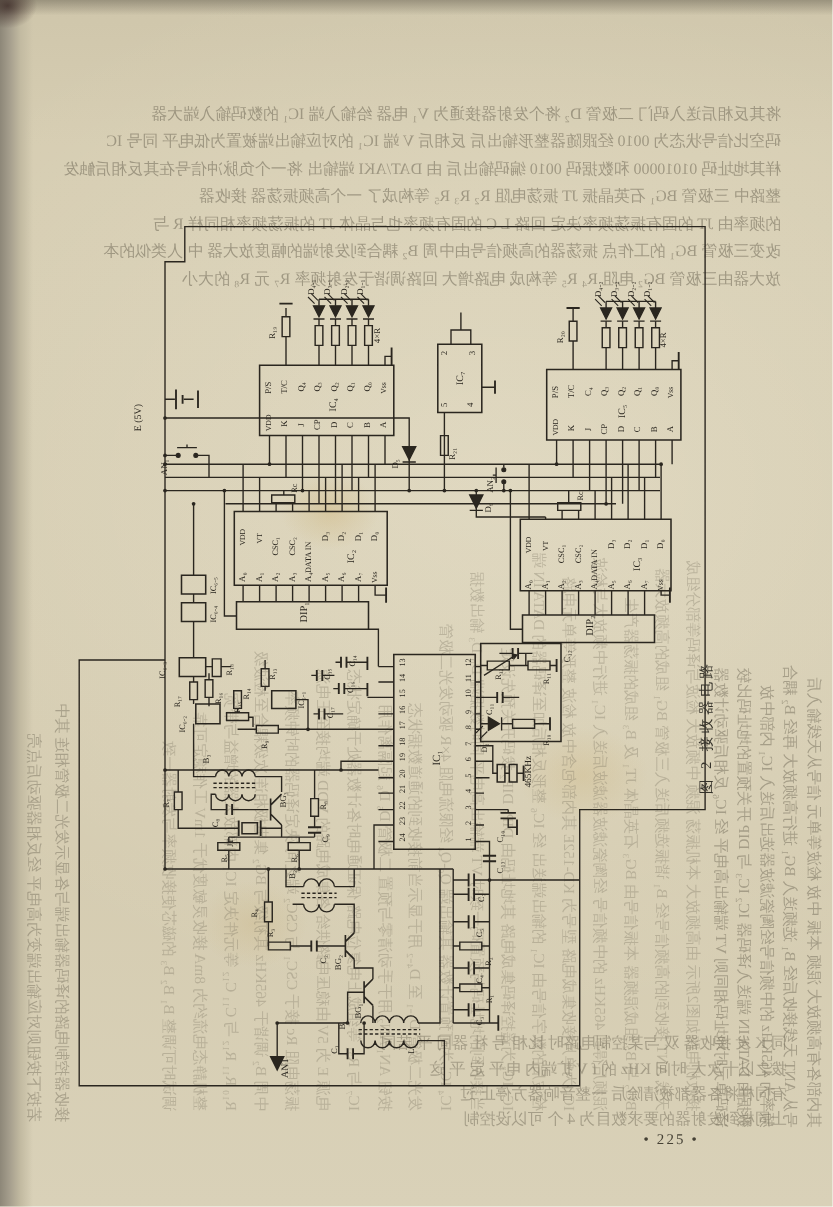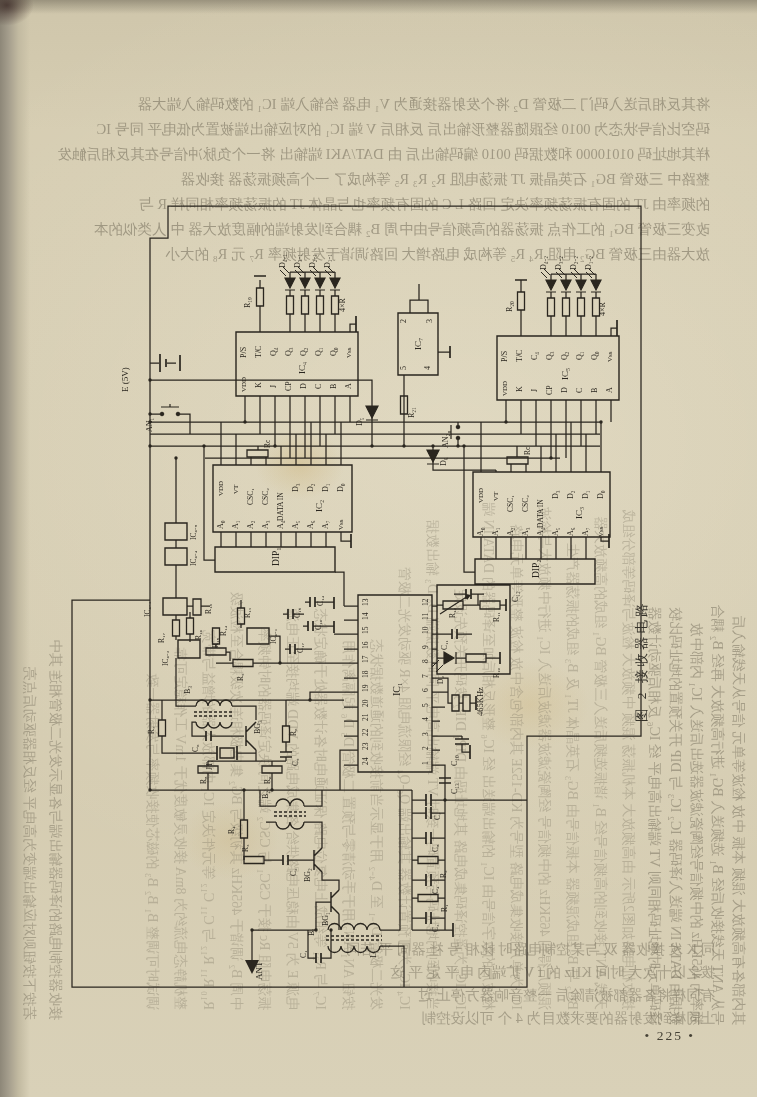--- a/index.html
+++ b/index.html
@@ -31,21 +31,21 @@
   #bleed-right .rot{width:935px;height:104px;transform:translateX(104px) rotate(90deg);font-size:14px;line-height:21px;}
   #bleed-inner{left:76px;top:262px;width:566px;height:748px;opacity:.34;}
   #bleed-inner .rot{width:748px;height:566px;transform:translateX(566px) rotate(90deg);font-size:14px;line-height:28px;}
   .bleed .rot .ln{white-space:nowrap;transform:scaleX(-1);}
   
   #schem{position:absolute;left:0;top:0;z-index:3;}
   
   #cap-wrap{position:absolute;left:633px;top:552px;width:30px;height:170px;z-index:4;}
   #cap-wrap .capt{position:absolute;left:0;top:0;width:170px;height:30px;transform-origin:0 0;
     transform:rotate(-90deg) translateX(-170px);font-size:13.5px;letter-spacing:3px;color:#35322a;white-space:nowrap;}
-  #pagenum{position:absolute;left:585px;top:1028px;width:110px;text-align:right;
+  #pagenum{position:absolute;left:585px;top:1028px;width:110px;text-align:left;
     font-size:13.5px;letter-spacing:2px;color:#454135;z-index:4;}
 </style>
 </head>
 <body>
 
 <div id="page">
   <div class="edge-left"></div>
   <div class="edge-top"></div>
   <div class="corner-mark"></div>
   <div class="stain s1"></div>

